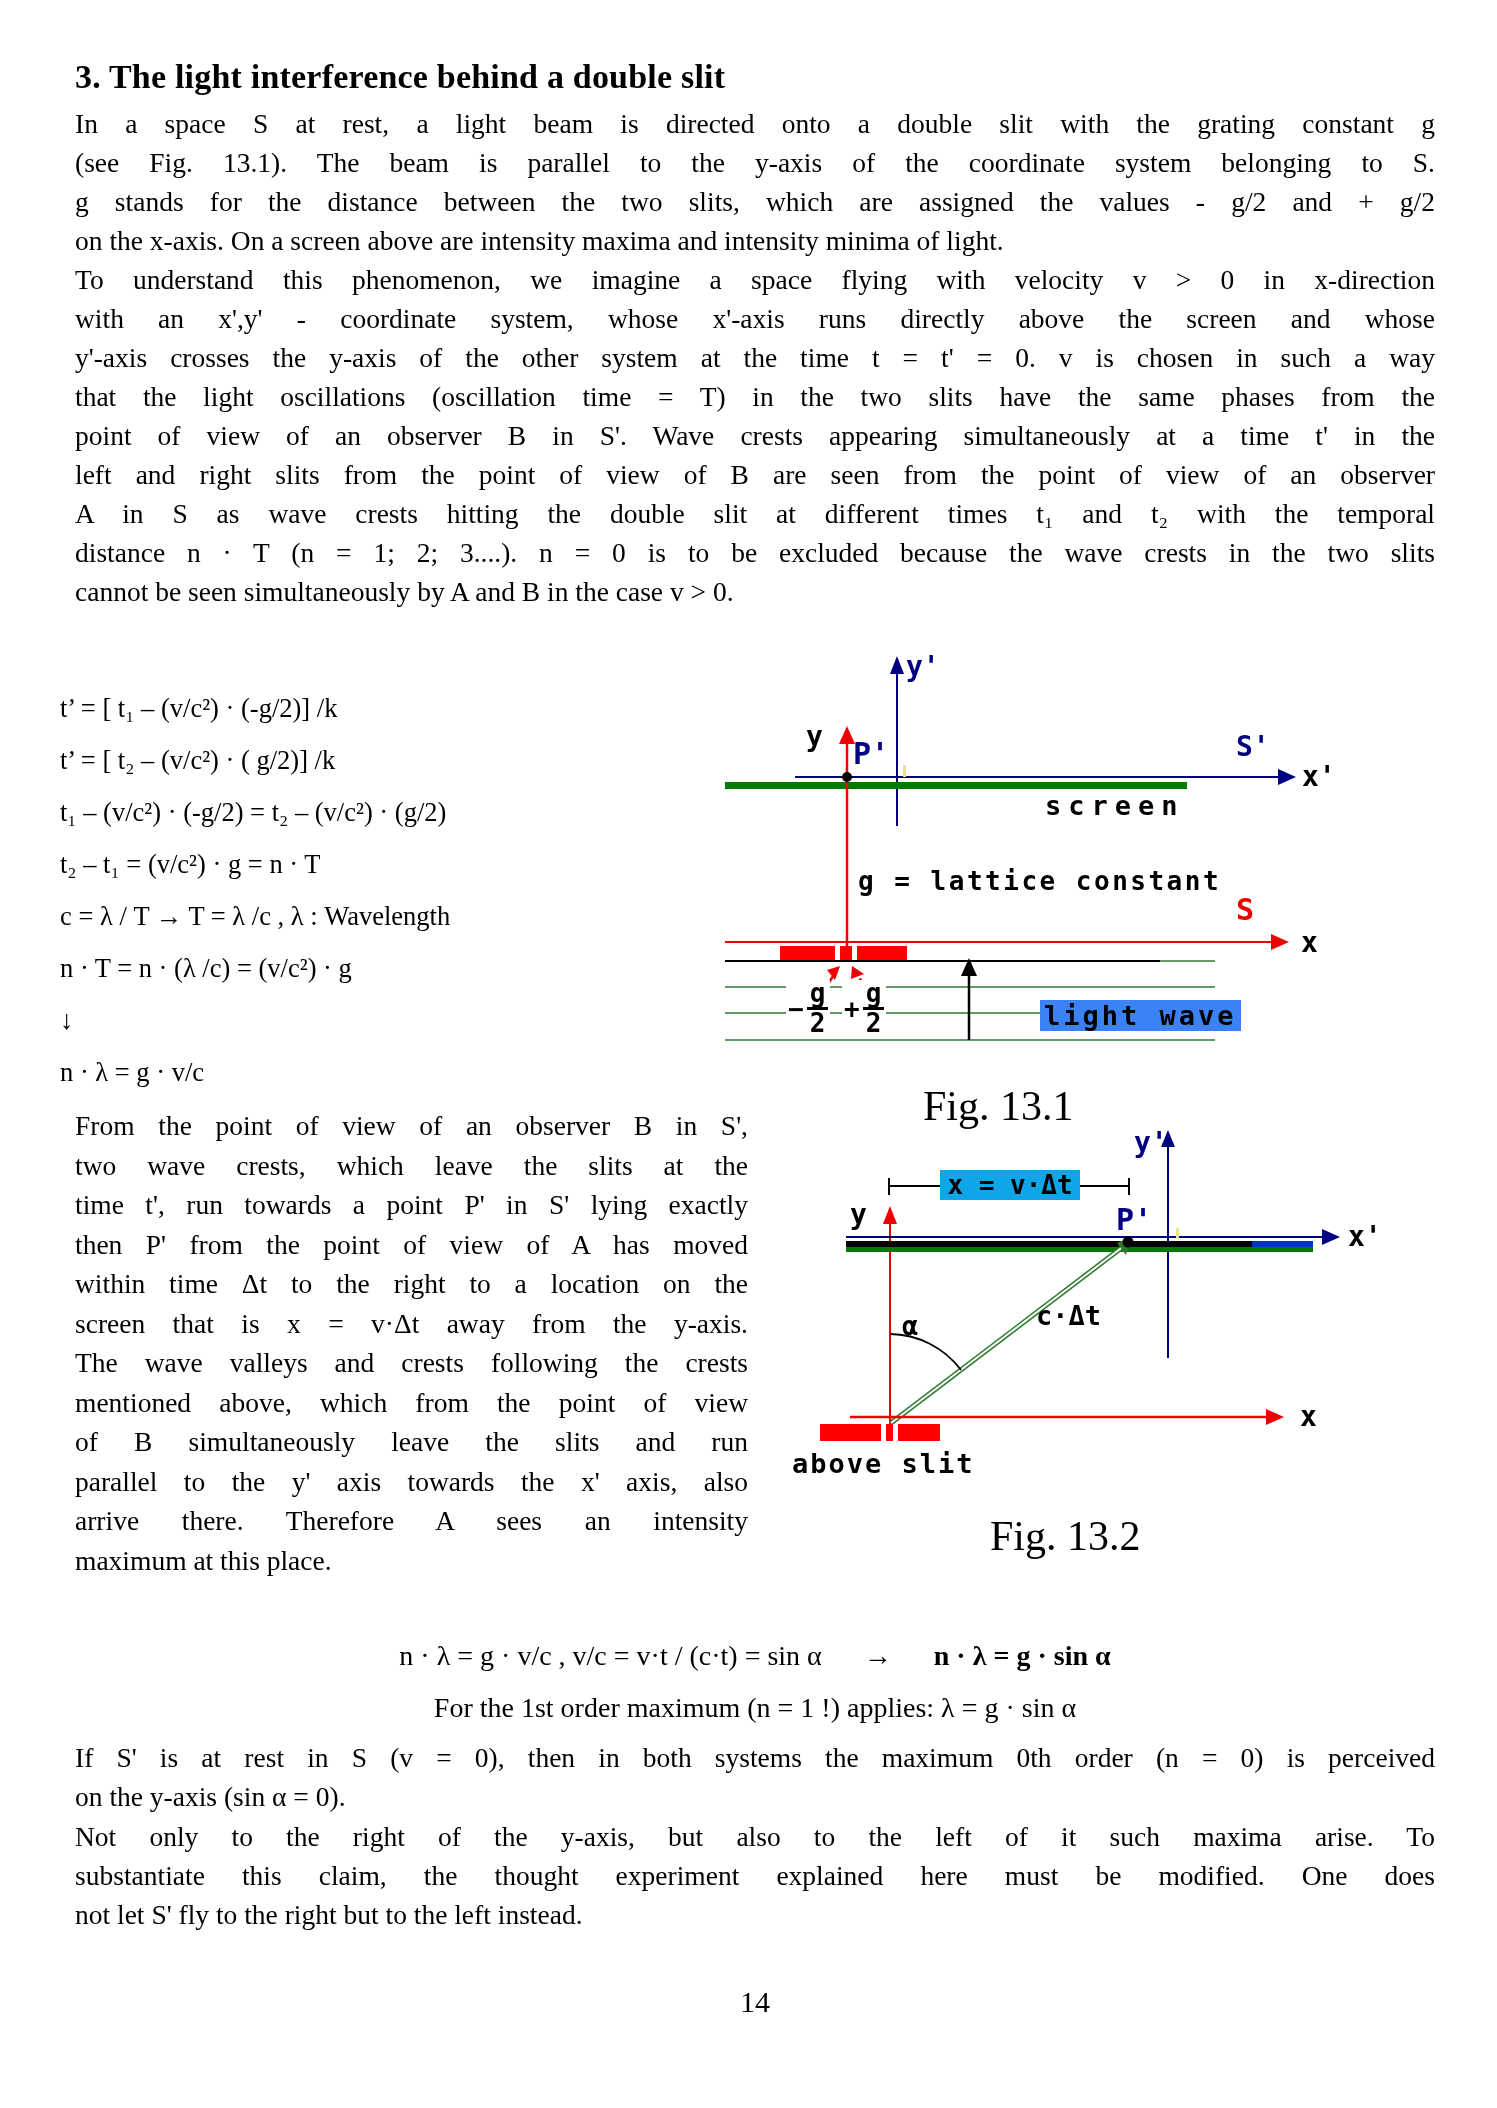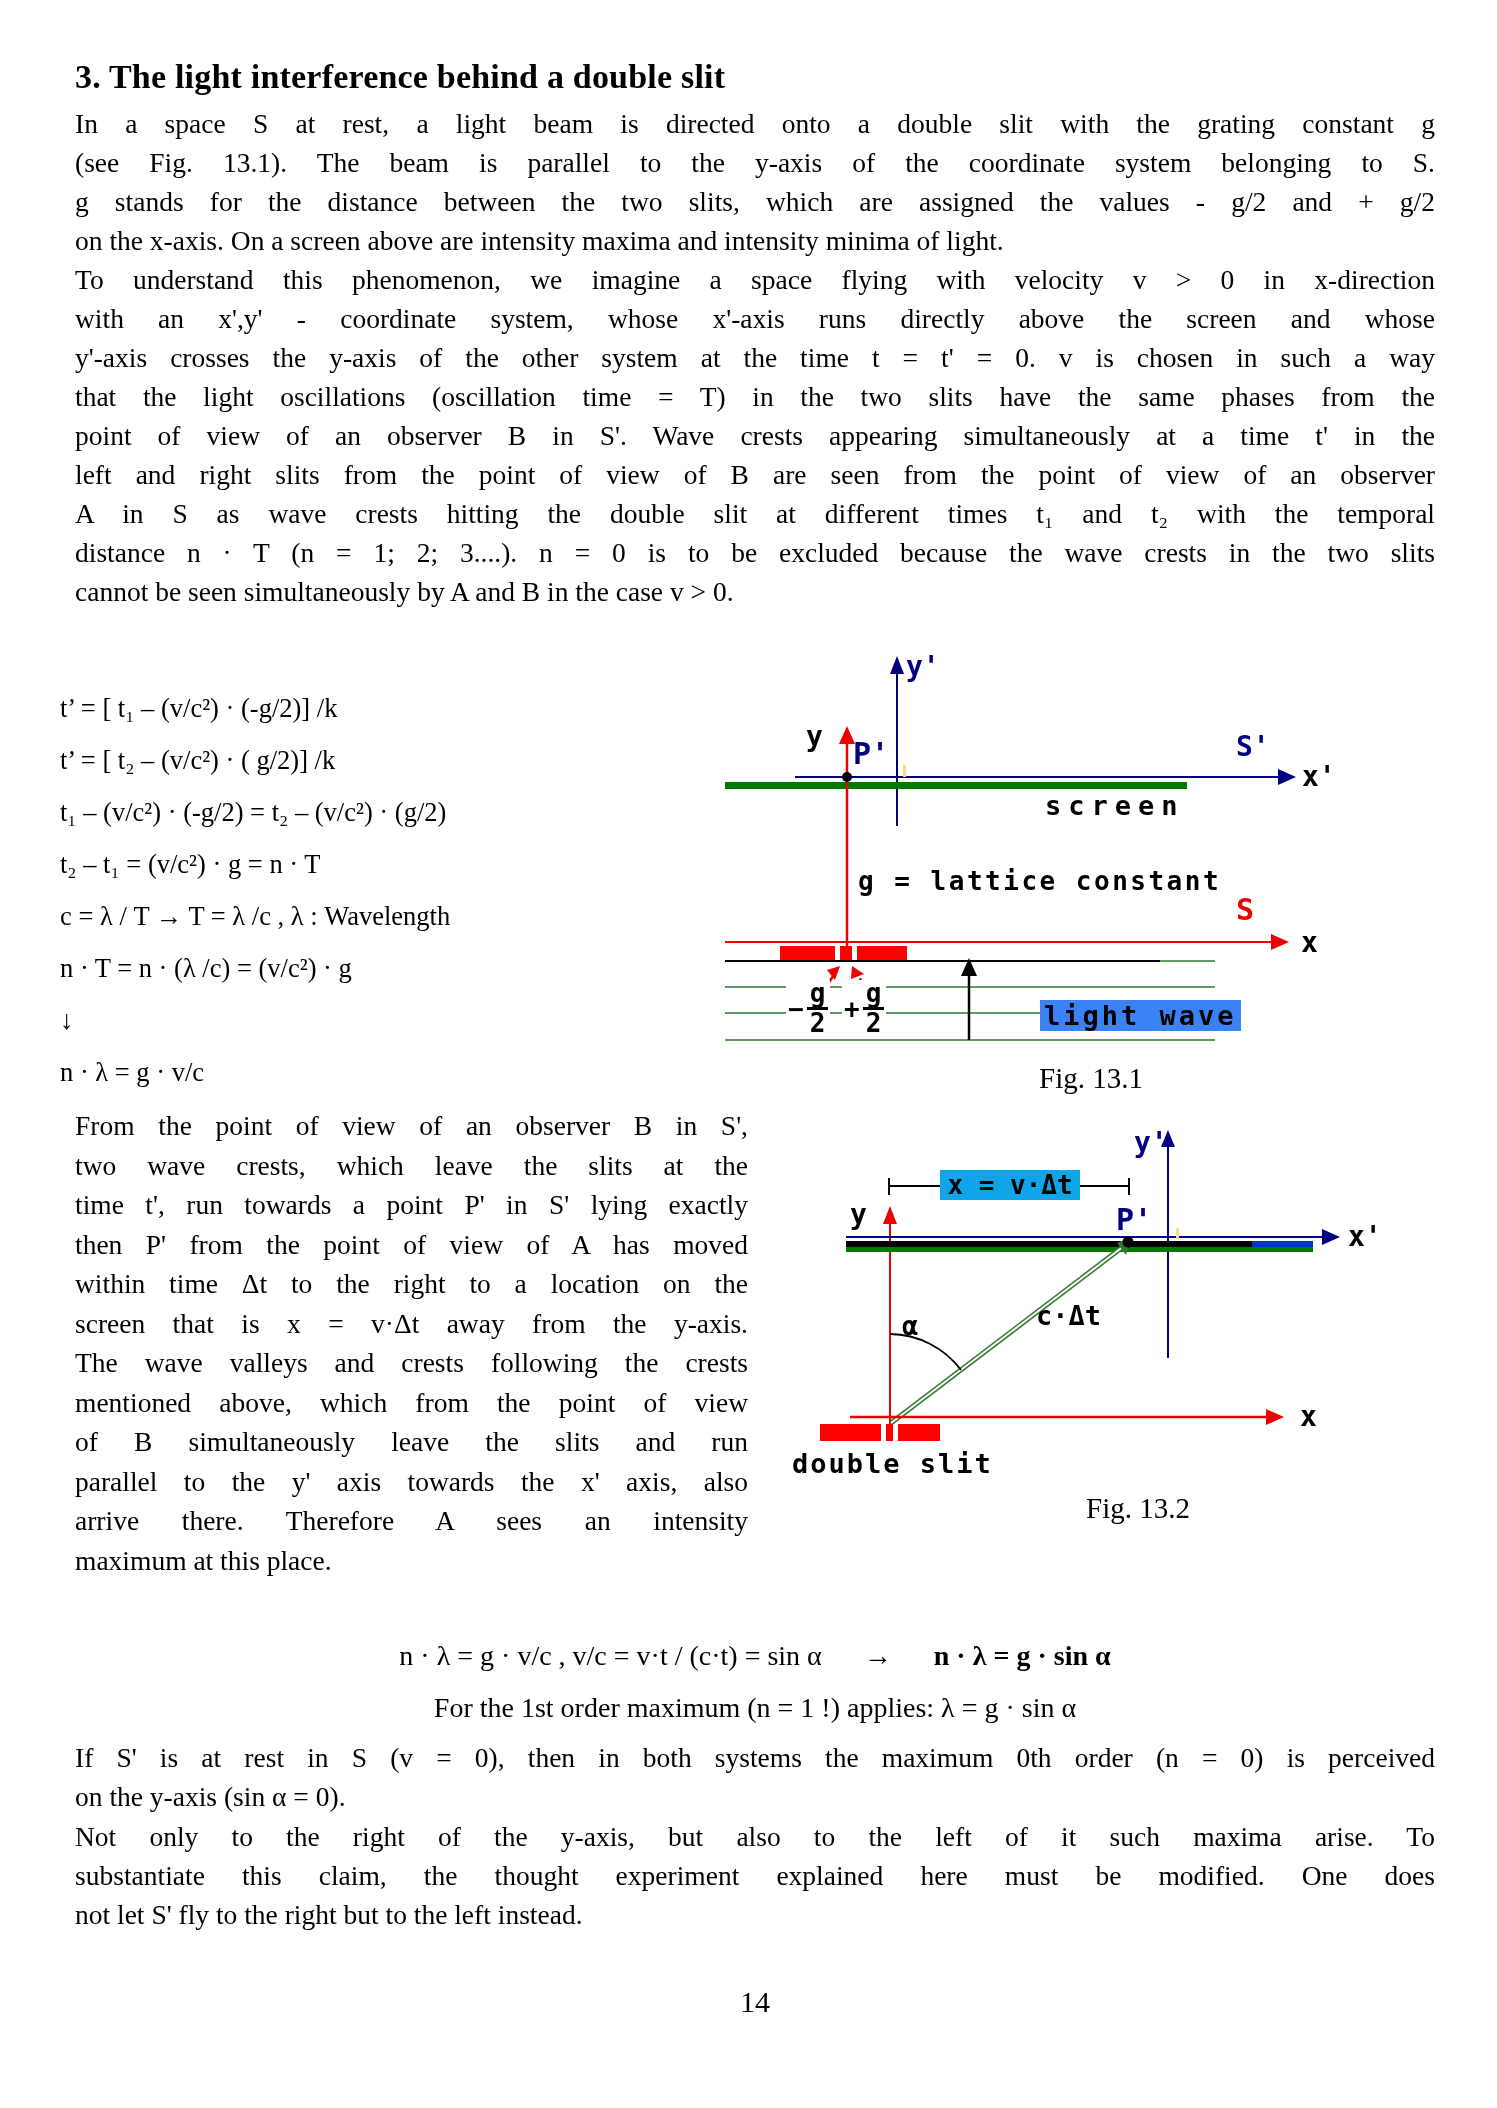--- a/index.html
+++ b/index.html
@@ -15,21 +15,21 @@
   .narrow .tline{line-height:39.5px;}
   .eq-block{width:620px;font-size:26.5px;}
   .eq-block .eqline{height:52px;line-height:52px;white-space:nowrap;}
   .fig{position:absolute;}
   .fig svg{position:absolute;left:0;top:0;}
   .figlab{position:absolute;white-space:nowrap;}
   .navy{color:#000080;}
   .redc{color:#ee0000;}
   .axis-letter{font-size:28px;}
   .pprime{font-size:30px;}
-  .cap{font-size:29px;text-align:right;}
+  .cap{font-size:42px;text-align:left;margin-top:20px;}
   .fig-frac{position:absolute;display:flex;align-items:center;background:#fff;
             font-family:"DejaVu Sans Mono","Liberation Mono",monospace;font-weight:bold;
             font-size:26px;padding:0 2px;}
   .fig-frac .stack{display:inline-flex;flex-direction:column;align-items:center;margin-left:3px;}
   .fig-frac .den{border-top:3px solid #000;padding:0 3px;}
   .fig-frac .num{padding:0 3px;line-height:27px;}
   .fig-frac .den{line-height:27px;}
   .result-line{width:1360px;text-align:center;font-size:28px;white-space:nowrap;}
   .result-line .arr{margin:0 42px;}
   .center-line{width:1360px;text-align:center;font-size:28px;}
@@ -185,21 +185,21 @@
     <rect x="103" y="304" width="5" height="17" fill="#ffffff"></rect>
   </svg>
   <div class="figlab mono navy axis-letter" style="left:344px;top:6px;">y'</div>
   <div class="figlab mono" style="left:150px;top:50px;width:140px;text-align:center;font-size:26px;background:#0ea5e9;">x = v·Δt</div>
   <div class="figlab mono axis-letter" style="left:60px;top:78px;">y</div>
   <div class="figlab mono navy pprime" style="left:326px;top:82px;">P'</div>
   <div class="figlab mono axis-letter" style="left:558px;top:100px;">x'</div>
   <div class="figlab mono" style="left:112px;top:190px;font-size:27px;">α</div>
   <div class="figlab mono" style="left:246px;top:180px;font-size:27px;">c·Δt</div>
   <div class="figlab mono axis-letter" style="left:510px;top:280px;">x</div>
-  <div class="figlab mono" style="left:2px;top:328px;font-size:27px;letter-spacing:2px;">double slit</div>
+  <div class="figlab mono" style="left:2px;top:328px;font-size:27px;letter-spacing:2px;">above slit</div>
   <div class="figlab serif cap" style="left:200px;top:372px;width:200px;">Fig. 13.2</div>
 </div>
 
 <div class="abs result-line serif" style="left:75px;top:1640px;">
   <span>n · λ = g · v/c ,  v/c = v·t / (c·t) = sin α</span><span class="arr">→</span><b>n · λ = g · sin α</b>
 </div>
 
 <div class="abs center-line serif" style="left:75px;top:1692px;">For the 1st order maximum (n = 1 !) applies: λ = g · sin α</div>
 
 <div class="abs body-lines" style="left:75px;top:1738px;width:1360px;">

